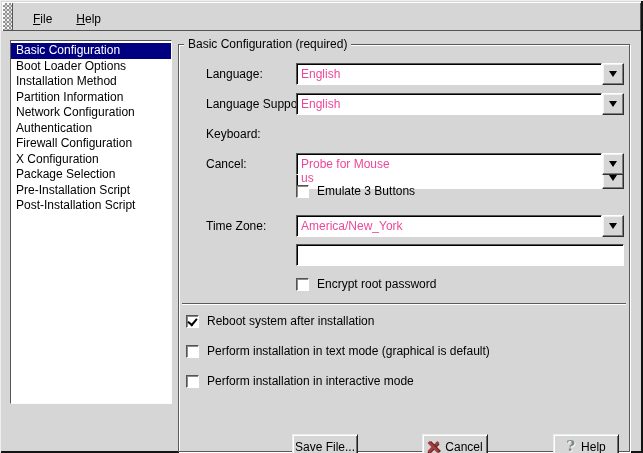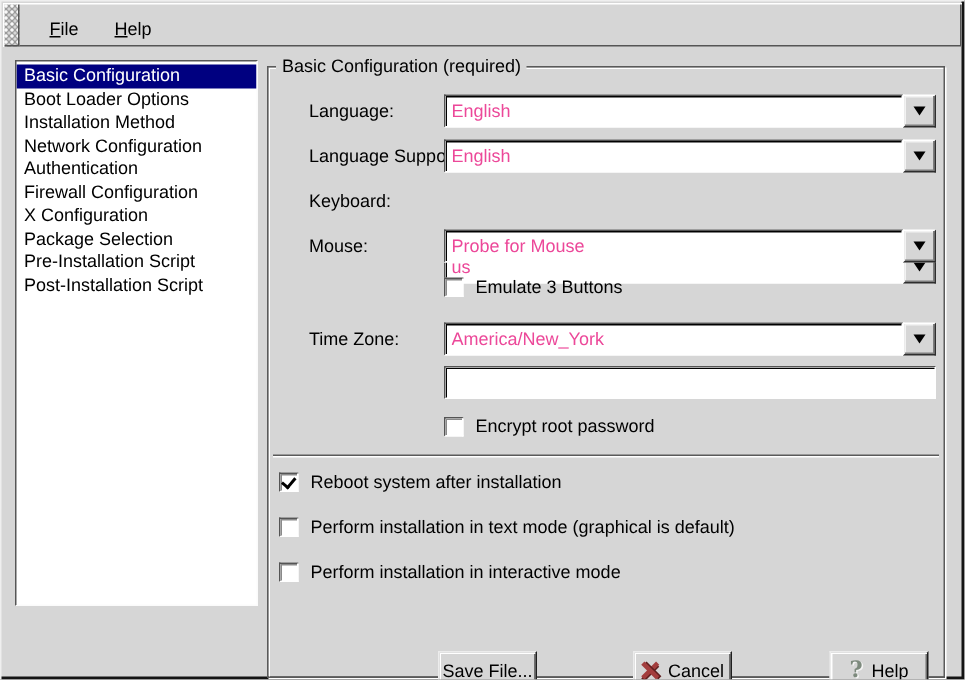--- a/index.html
+++ b/index.html
@@ -139,20 +139,21 @@
     <div class="menu-items">
       <div class="menu-item">File</div>
       <div class="menu-item">Help</div>
     </div>
   </div>
 
   <div class="sidebar">
     <div class="side-item selected">Basic Configuration</div>
     <div class="side-item">Boot Loader Options</div>
     <div class="side-item">Installation Method</div>
+    <div class="side-item">Partition Information</div>
     <div class="side-item">Network Configuration</div>
     <div class="side-item">Authentication</div>
     <div class="side-item">Firewall Configuration</div>
     <div class="side-item">X Configuration</div>
     <div class="side-item">Package Selection</div>
     <div class="side-item">Pre-Installation Script</div>
     <div class="side-item">Post-Installation Script</div>
   </div>
 
   <div class="frame">
@@ -175,21 +176,21 @@
     </div>
 
     <div class="flabel" style="top:78px;">Keyboard:</div>
     <div class="combo" style="top:78px;margin-top:44px;">
       <input class="combo-entry" value="us" style="">
       <div class="combo-btn">
           <div class="arrow-down"></div>
         </div>
     </div>
 
-    <div class="flabel" style="top:108px;">Mouse:</div>
+    <div class="flabel" style="top:108px;">Cancel:</div>
     <div class="combo" style="top:108px;">
       <input class="combo-entry" value="Probe for Mouse" style="">
       <div class="combo-btn">
           <div class="arrow-down"></div>
         </div>
     </div>
 
     <div class="checkrow" style="left:117px; top:139px;">
       <div class="checkbox"></div>
       <div class="checklabel">Emulate 3 Buttons</div>

